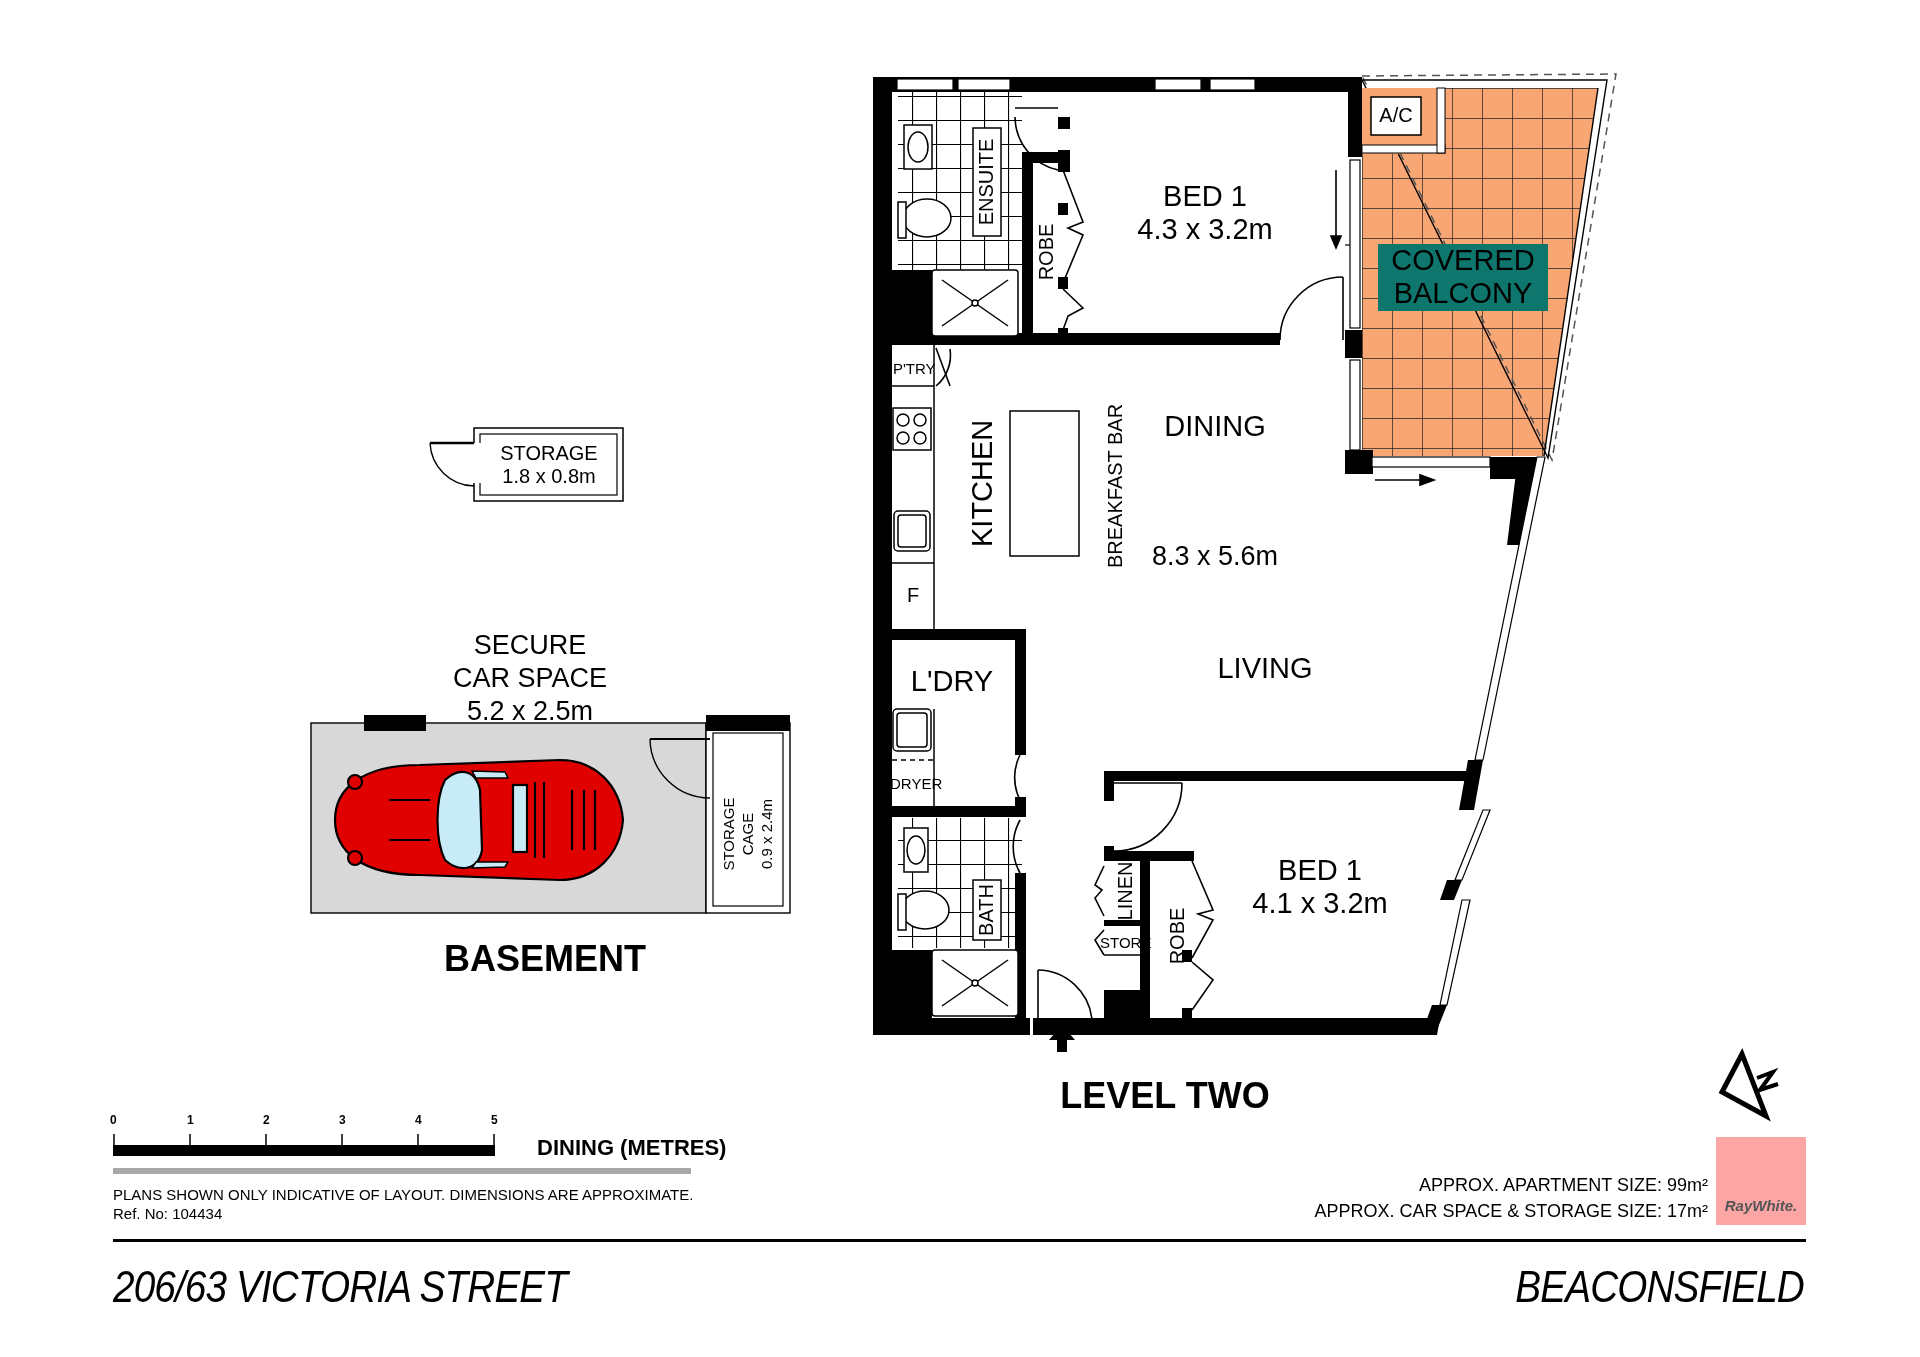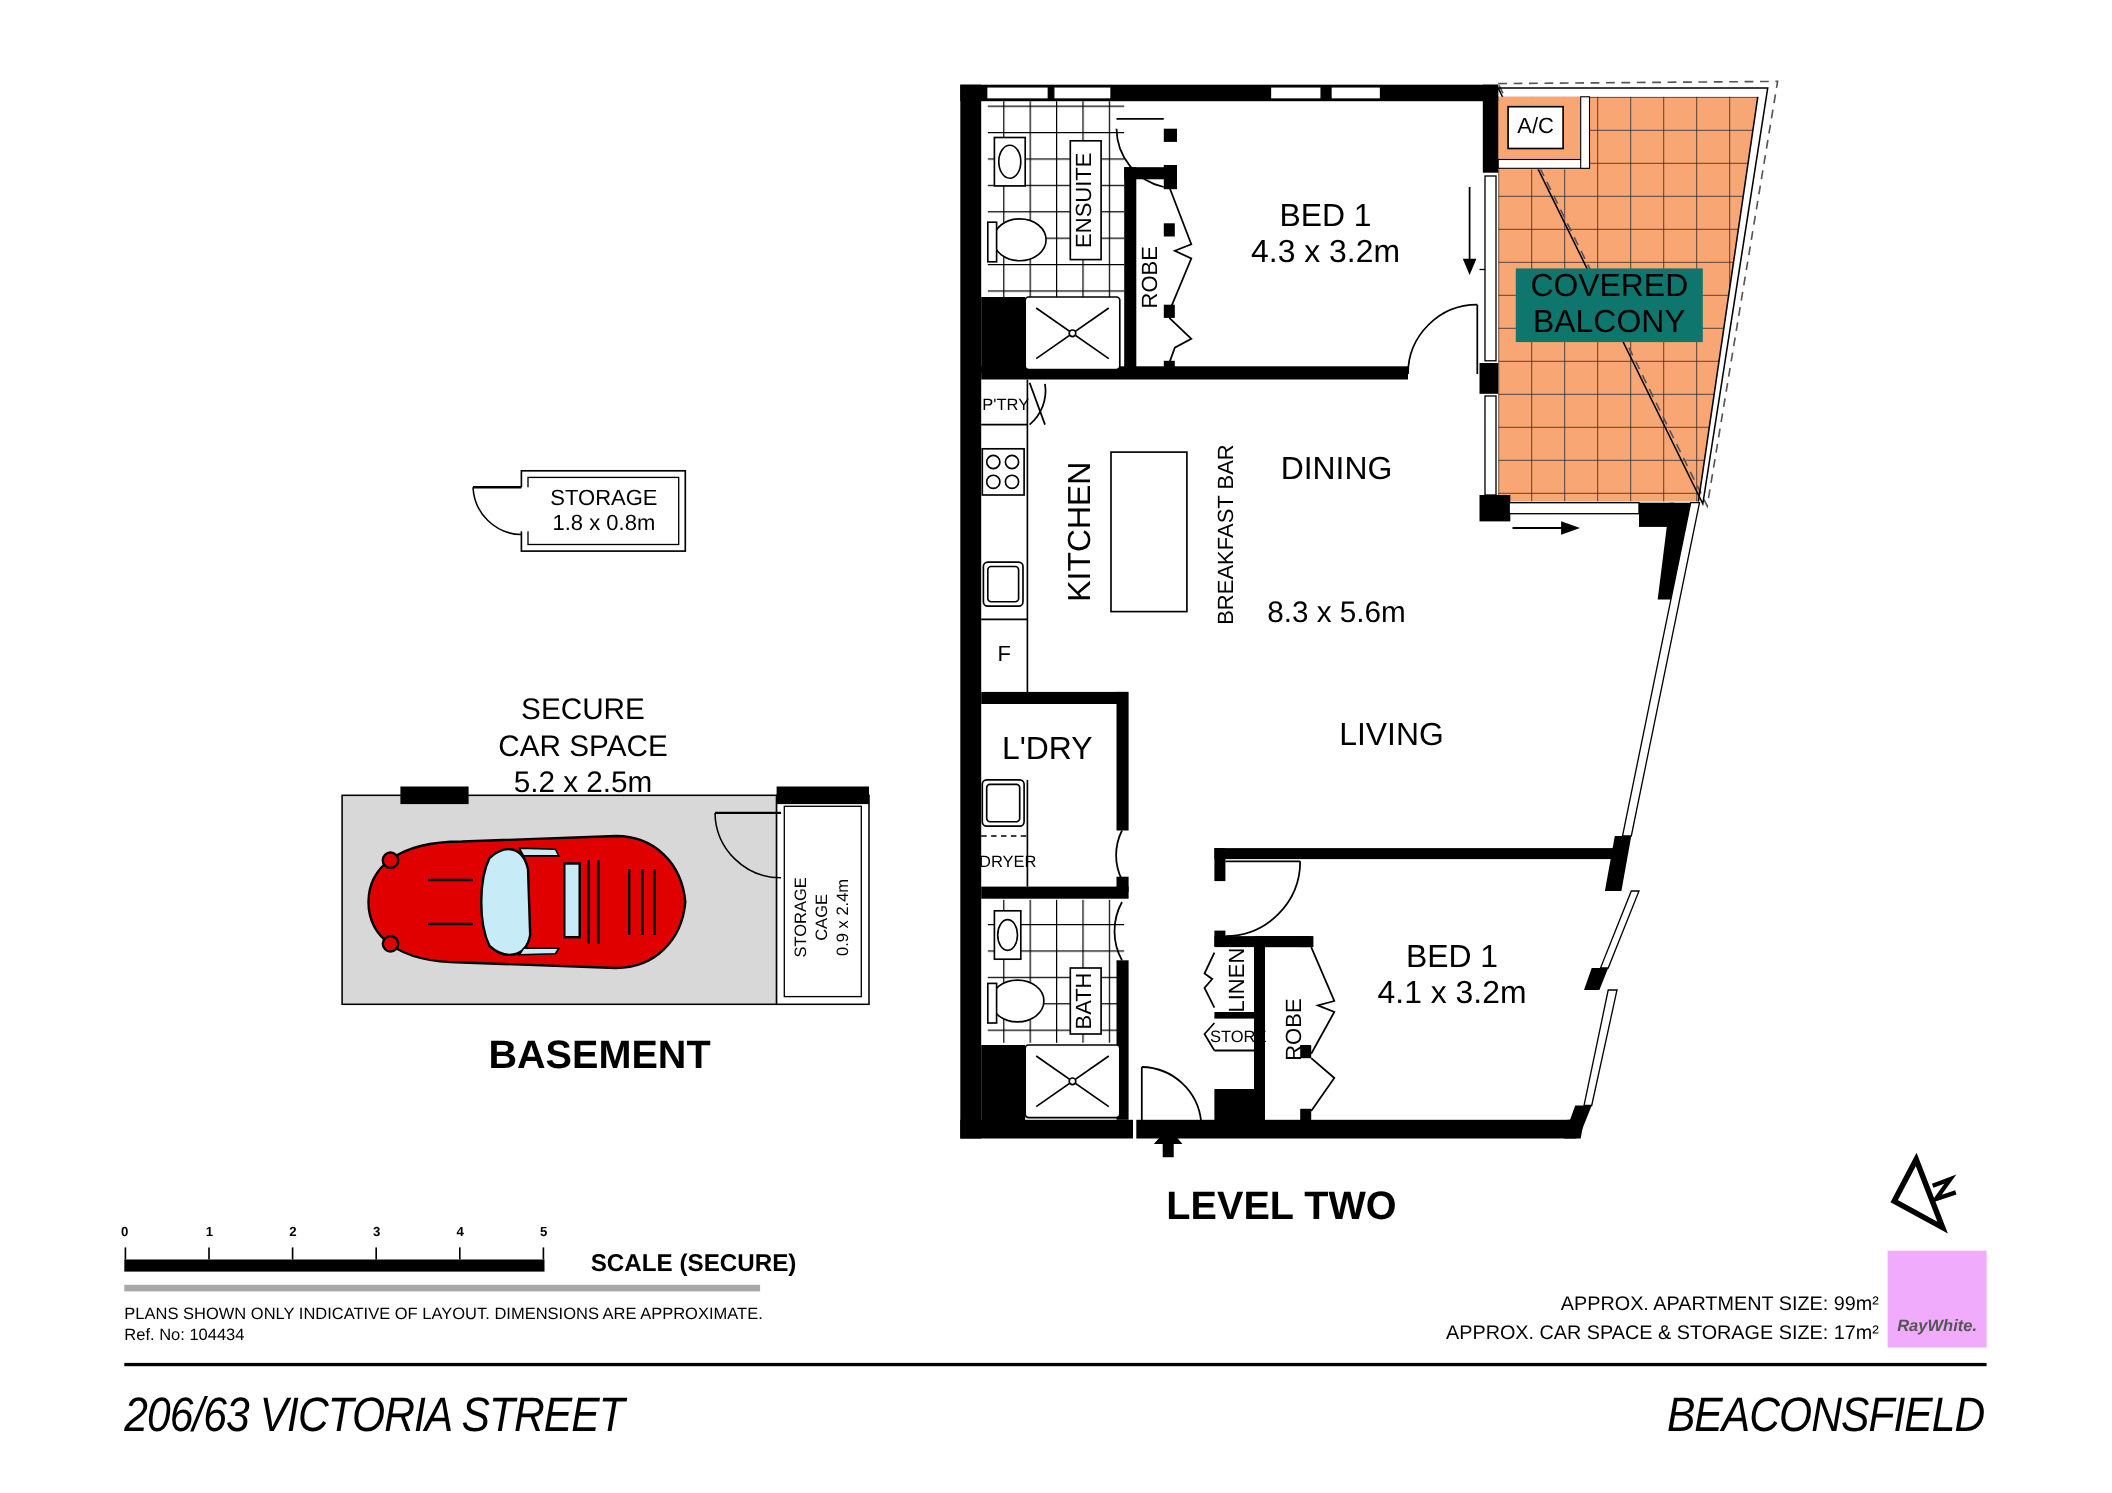--- a/index.html
+++ b/index.html
@@ -9,21 +9,21 @@
   .v{transform-origin:center center;transform:rotate(-90deg);}
   .t30{font-size:29px;}
   .t27{font-size:27px;}
   .t20{font-size:20px;}
   .t15{font-size:15px;}
   .heading{font-size:36px;font-weight:bold;}
   .footer-addr{position:absolute;top:1262px;font-size:44px;letter-spacing:-1px;font-style:italic;}
   .footer-addr span{display:inline-block;transform:scaleX(0.88);transform-origin:left center;}
   .disclaimer{position:absolute;left:113px;top:1185px;font-size:15px;line-height:19px;}
   .sizes{position:absolute;right:212px;top:1172px;font-size:18px;line-height:26px;text-align:right;}
-  .logo{position:absolute;left:1716px;top:1137px;width:90px;height:88px;background:#f0abfc;}
+  .logo{position:absolute;left:1716px;top:1137px;width:90px;height:88px;background:#fca5a5;}
   .logo span{position:absolute;bottom:11px;left:0;right:0;text-align:center;font-size:15px;font-weight:bold;font-style:italic;color:#555;}
   .scale-lbl{position:absolute;left:537px;top:1135px;font-size:22px;font-weight:bold;}
   .tick{position:absolute;top:1113px;font-size:12px;font-weight:bold;}
 </style>
 </head>
 <body>
 
 <svg class="plan" width="1920" height="1357" viewBox="0 0 1920 1357" xmlns="http://www.w3.org/2000/svg">
   <defs>
     <pattern id="tile" width="24" height="24" patternUnits="userSpaceOnUse">
@@ -326,21 +326,21 @@
   <div>0.9 x 2.4m</div>
 </div>
 <div class="lbl heading" style="left:430px;top:938px;width:230px;">BASEMENT</div>
 
 <div class="tick" style="left:110px;">0</div>
 <div class="tick" style="left:187px;">1</div>
 <div class="tick" style="left:263px;">2</div>
 <div class="tick" style="left:339px;">3</div>
 <div class="tick" style="left:415px;">4</div>
 <div class="tick" style="left:491px;">5</div>
-<div class="scale-lbl">SCALE (SECURE)</div>
+<div class="scale-lbl">DINING (METRES)</div>
 
 <div class="disclaimer">
   <div>PLANS SHOWN ONLY INDICATIVE OF LAYOUT.  DIMENSIONS ARE APPROXIMATE.</div>
   <div>Ref. No: 104434</div>
 </div>
 
 <div class="sizes">
   <div>APPROX. APARTMENT SIZE: 99m²</div>
   <div>APPROX. CAR SPACE &amp; STORAGE SIZE: 17m²</div>
 </div>

